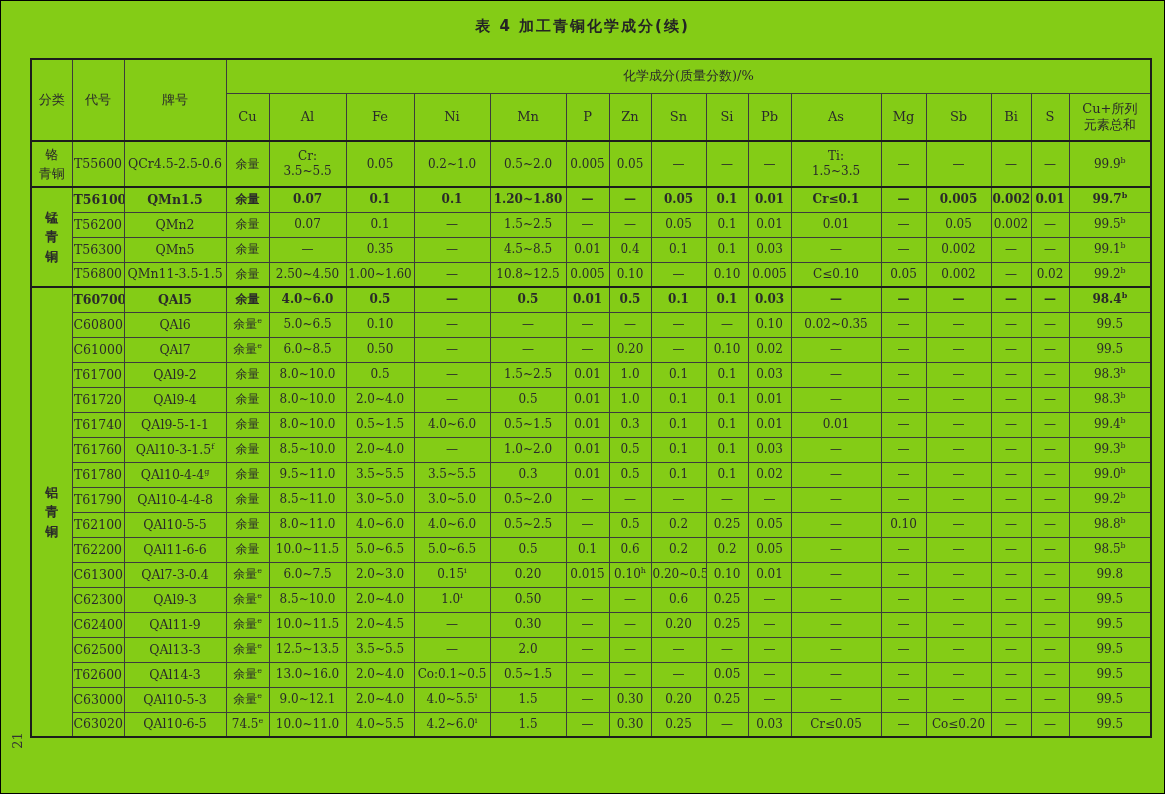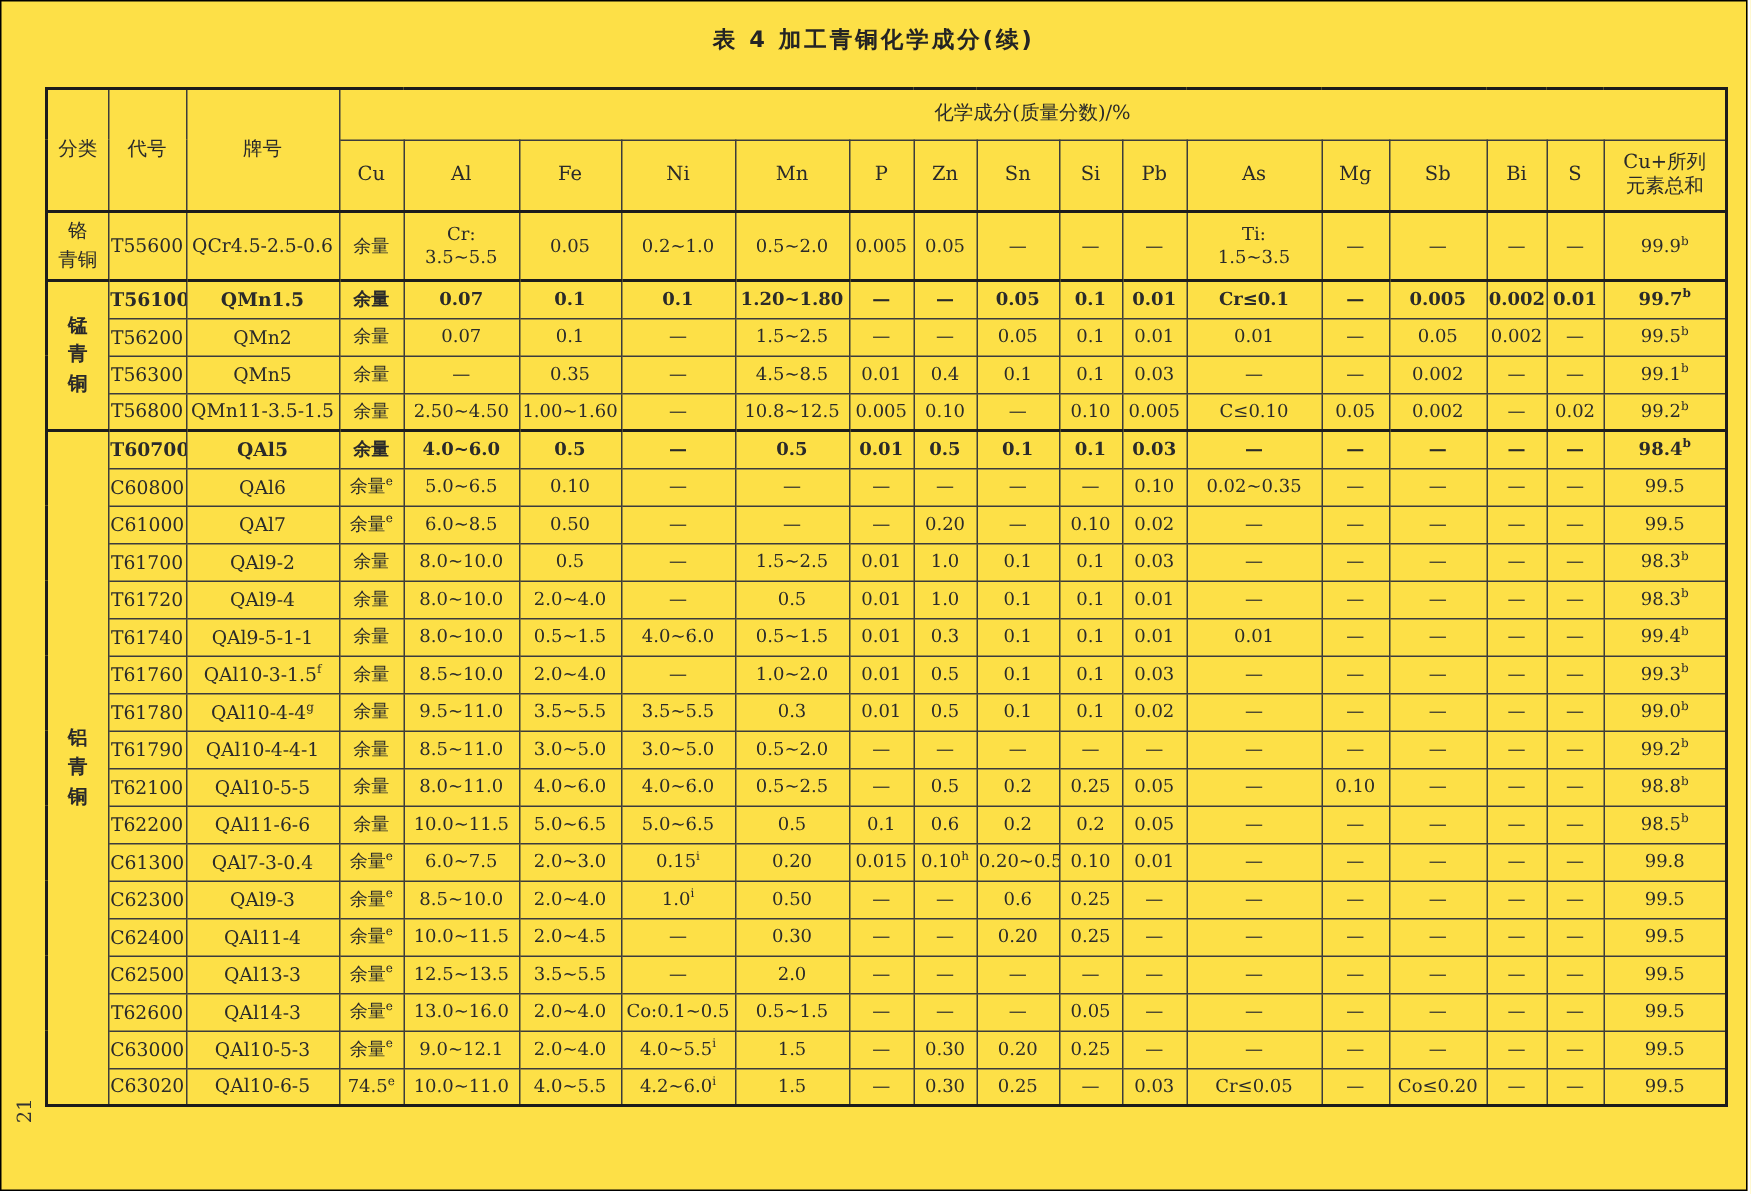--- a/index.html
+++ b/index.html
@@ -3,21 +3,21 @@
 <meta charset="utf-8">
 <style>
   * { margin:0; padding:0; box-sizing:border-box; }
   html, body {
     width:1167px; height:796px; background:#ffffff;
     font-family:"DejaVu Serif","Liberation Serif",serif;
     color:#242424;
   }
   .page {
     position:relative; width:1165px; height:794px;
-    border:1px solid #000; background:#fde047; overflow:hidden;
+    border:1px solid #000; background:#84cc16; overflow:hidden;
   }
   .doc-title {
     position:absolute; top:16px; left:0; width:100%;
     text-align:center; font-size:15px; font-weight:bold;
     letter-spacing:2px;
     font-family:"DejaVu Sans","Liberation Sans",sans-serif;
   }
   table.comp-table {
     position:absolute; left:29px; top:57px; width:1121px;
     border-collapse:collapse; table-layout:fixed;
@@ -361,21 +361,21 @@
           <td class="value-cell">0.02</td>
           <td class="value-cell">—</td>
           <td class="value-cell">—</td>
           <td class="value-cell">—</td>
           <td class="value-cell">—</td>
           <td class="value-cell">—</td>
           <td class="value-cell">99.0<sup>b</sup></td>
         </tr>
         <tr>
           <td class="code-cell">T61790</td>
-          <td class="grade-cell">QAl10-4-4-1</td>
+          <td class="grade-cell">QAl10-4-4-8</td>
           <td class="value-cell">余量</td>
           <td class="value-cell">8.5~11.0</td>
           <td class="value-cell">3.0~5.0</td>
           <td class="value-cell">3.0~5.0</td>
           <td class="value-cell">0.5~2.0</td>
           <td class="value-cell">—</td>
           <td class="value-cell">—</td>
           <td class="value-cell">—</td>
           <td class="value-cell">—</td>
           <td class="value-cell">—</td>
@@ -461,21 +461,21 @@
           <td class="value-cell">—</td>
           <td class="value-cell">—</td>
           <td class="value-cell">—</td>
           <td class="value-cell">—</td>
           <td class="value-cell">—</td>
           <td class="value-cell">—</td>
           <td class="value-cell">99.5</td>
         </tr>
         <tr>
           <td class="code-cell">C62400</td>
-          <td class="grade-cell">QAl11-4</td>
+          <td class="grade-cell">QAl11-9</td>
           <td class="value-cell">余量<sup>e</sup></td>
           <td class="value-cell">10.0~11.5</td>
           <td class="value-cell">2.0~4.5</td>
           <td class="value-cell">—</td>
           <td class="value-cell">0.30</td>
           <td class="value-cell">—</td>
           <td class="value-cell">—</td>
           <td class="value-cell">0.20</td>
           <td class="value-cell">0.25</td>
           <td class="value-cell">—</td>

